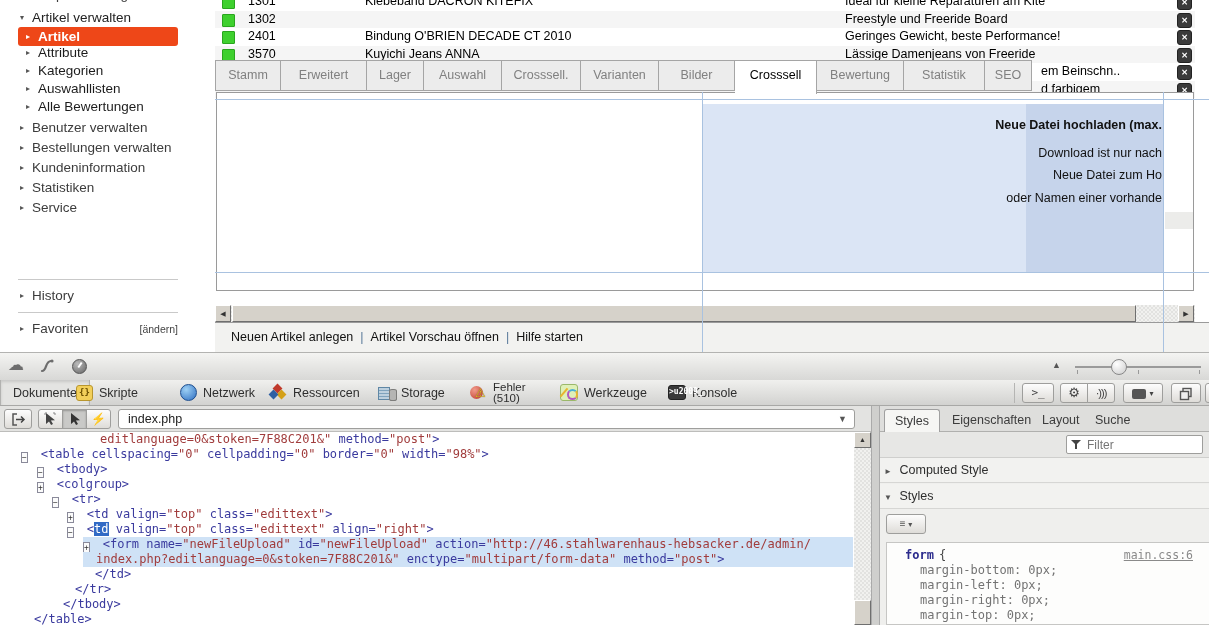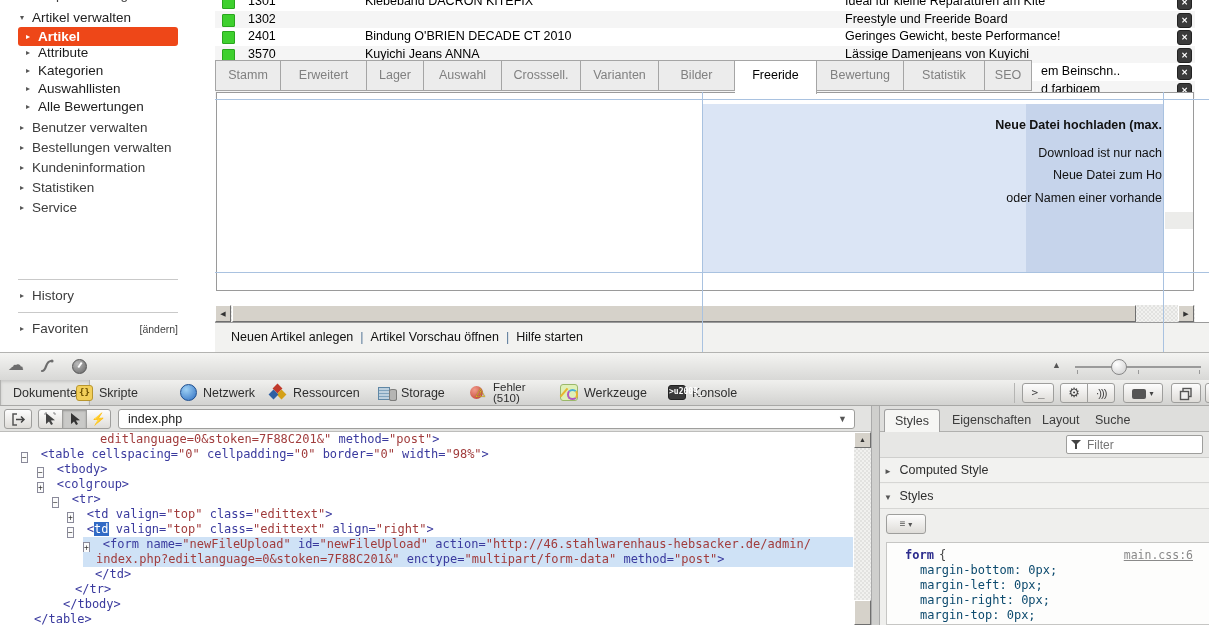--- a/index.html
+++ b/index.html
@@ -160,21 +160,21 @@
               box-sizing:border-box;font-size:12.5px;color:#2e2e2e;line-height:24px;}
   .rp-section .tri{display:inline-block;width:16px;text-align:center;font-size:8px;color:#555;}
   .rp-listbtn{position:absolute;left:6px;top:108px;width:40px;height:20px;background:linear-gradient(#fdfdfd,#dedcd8);
               border:1px solid #9e9e9c;border-radius:3px;box-sizing:border-box;color:#555;font-size:10px;line-height:18px;text-align:center;}
   #cssbox{position:absolute;left:6px;top:136px;width:323px;height:83px;background:#fdfdfc;border:1px solid #c6c6c4;
           border-right:0;box-sizing:border-box;font:12px "DejaVu Sans Mono",monospace;overflow:hidden;}
   .css-head{position:relative;height:16px;line-height:16px;margin:4px 0 0 18px;}
   .css-sel{color:#2b2b8c;font-weight:bold;}
   .css-brace{color:#444;padding-left:5px;}
   .css-src{position:absolute;right:16px;top:0;color:#8a8a8a;text-decoration:underline;font-size:11.5px;}
-  .css-prop{height:15px;line-height:15px;margin-left:33px;color:#0c4a6e;}
+  .css-prop{height:15px;line-height:15px;margin-left:33px;color:#737373;}
 
   svg{display:block;}
 </style>
 </head>
 <body>
 
 <div id="browser">
 
   <div id="sidebar">
     <div class="sb-row" style="top:-13px;">
@@ -260,21 +260,21 @@
         <span class="gsq"></span>
         <span class="pid">2401</span>
         <span class="pname">Bindung O'BRIEN DECADE CT 2010</span>
         <span class="pdesc">Geringes Gewicht, beste Performance!</span>
         <span class="xbtn"><span>✕</span></span>
       </div>
       <div class="prow" style="top: 45.5px; background: rgb(245, 245, 245);">
         <span class="gsq"></span>
         <span class="pid">3570</span>
         <span class="pname">Kuyichi Jeans ANNA</span>
-        <span class="pdesc">Lässige Damenjeans von Kuyichi</span>
+        <span class="pdesc">Lässige Damenjeans von Freeride</span>
         <span class="xbtn"><span>✕</span></span>
       </div>
       <div class="prow" style="top: 63px; background: rgb(255, 255, 255);">
         <span class="pfrag">em Beinschn..</span>
         <span class="xbtn"><span>✕</span></span>
       </div>
       <div class="prow" style="top: 80.5px; background: rgb(245, 245, 245);">
         <span class="pfrag">d farbigem</span>
         <span class="xbtn"><span>✕</span></span>
       </div>
@@ -294,21 +294,21 @@
   </div>
 
   <div id="tabstrip">
       <div class="ptab" style="width: 66px;">Stamm</div>
       <div class="ptab" style="width: 86px;">Erweitert</div>
       <div class="ptab" style="width: 57px;">Lager</div>
       <div class="ptab" style="width: 78px;">Auswahl</div>
       <div class="ptab" style="width: 79px;">Crosssell.</div>
       <div class="ptab" style="width: 78px;">Varianten</div>
       <div class="ptab" style="width: 76px;">Bilder</div>
-      <div class="ptab active" style="width: 82px;">Freeride</div>
+      <div class="ptab active" style="width: 82px;">Crosssell</div>
       <div class="ptab" style="width: 87px;">Bewertung</div>
       <div class="ptab" style="width: 81px;">Statistik</div>
       <div class="ptab" style="width: 47px;">SEO</div>
     </div>
 
   <div class="guide" style="left:702px;top:92px;width:1px;height:260px;"></div>
   <div class="guide" style="left:1163px;top:92px;width:1px;height:260px;"></div>
   <div class="guide" style="left:215px;top:99px;width:994px;height:1px;"></div>
   <div class="guide" style="left:215px;top:272px;width:994px;height:1px;"></div>
 

